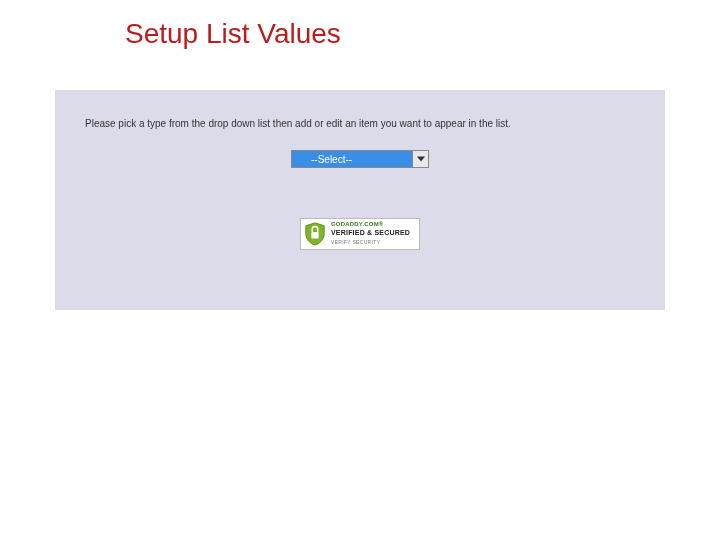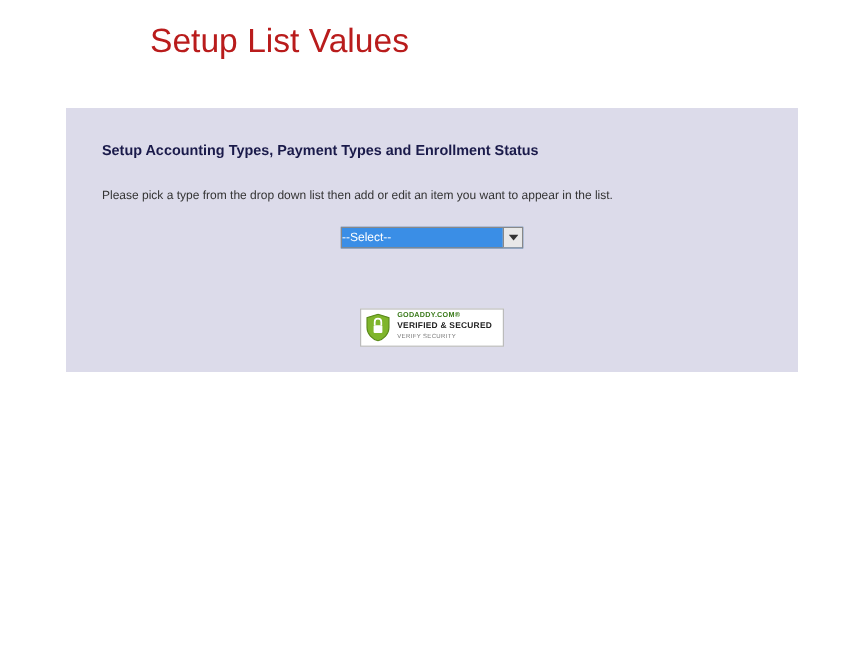--- a/index.html
+++ b/index.html
@@ -36,28 +36,28 @@
       font-size: 10px;
       color: #333;
       margin-bottom: 20px;
     }
     .select-row {
       text-align: center;
       margin-bottom: 50px;
     }
     .fake-select {
       display: inline-block;
-      width: 152px;
+      width: 138px;
       height: 18px;
       background: #3a8ee6;
       color: #ffffff;
       font-size: 10px;
       line-height: 18px;
       text-align: left;
-      padding-left: 0;
+      padding-left: 19px;
       border: 1px solid #888;
       position: relative;
       vertical-align: middle;
       cursor: pointer;
     }
     .select-arrow {
       position: absolute;
       right: 0;
       top: 0;
       width: 16px;
@@ -118,21 +118,20 @@
       color: #777;
       letter-spacing: 0.3px;
     }
   </style>
 </head>
 <body>
 
 <h1 class="page-title">Setup List Values</h1>
 
 <div class="panel">
-  <div class="section-heading">Setup Accounting Types, Payment Types and Enrollment Status</div>
   <div class="instruction-text">Please pick a type from the drop down list then add or edit an item you want to appear in the list.</div>
 
   <div class="select-row">
     <div class="fake-select">
       <span>--Select--</span>
       <span class="select-arrow">
         <svg viewBox="0 0 10 6">
             <polygon points="0,0 10,0 5,6" fill="#333"></polygon>
           </svg>
       </span>

